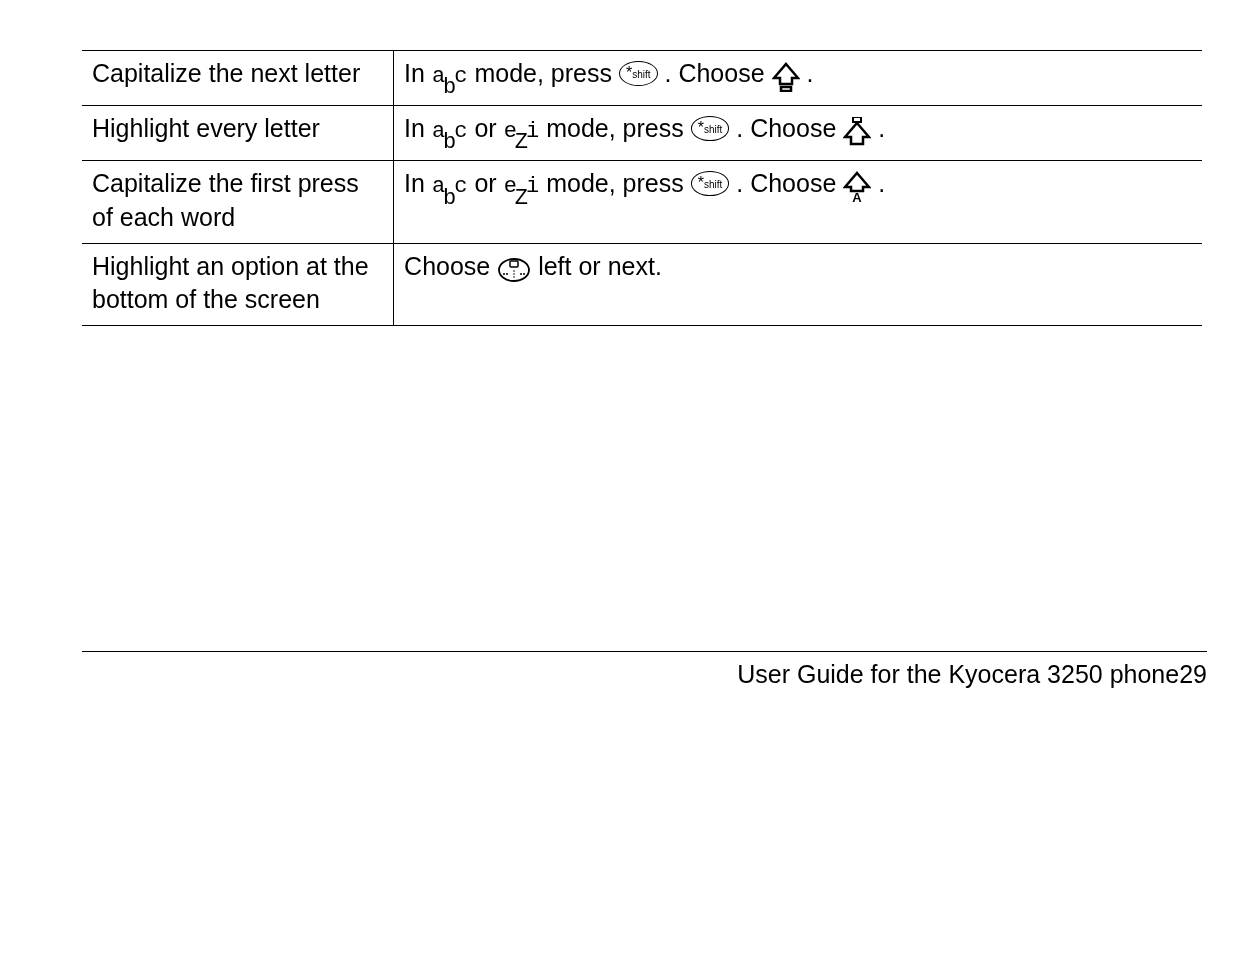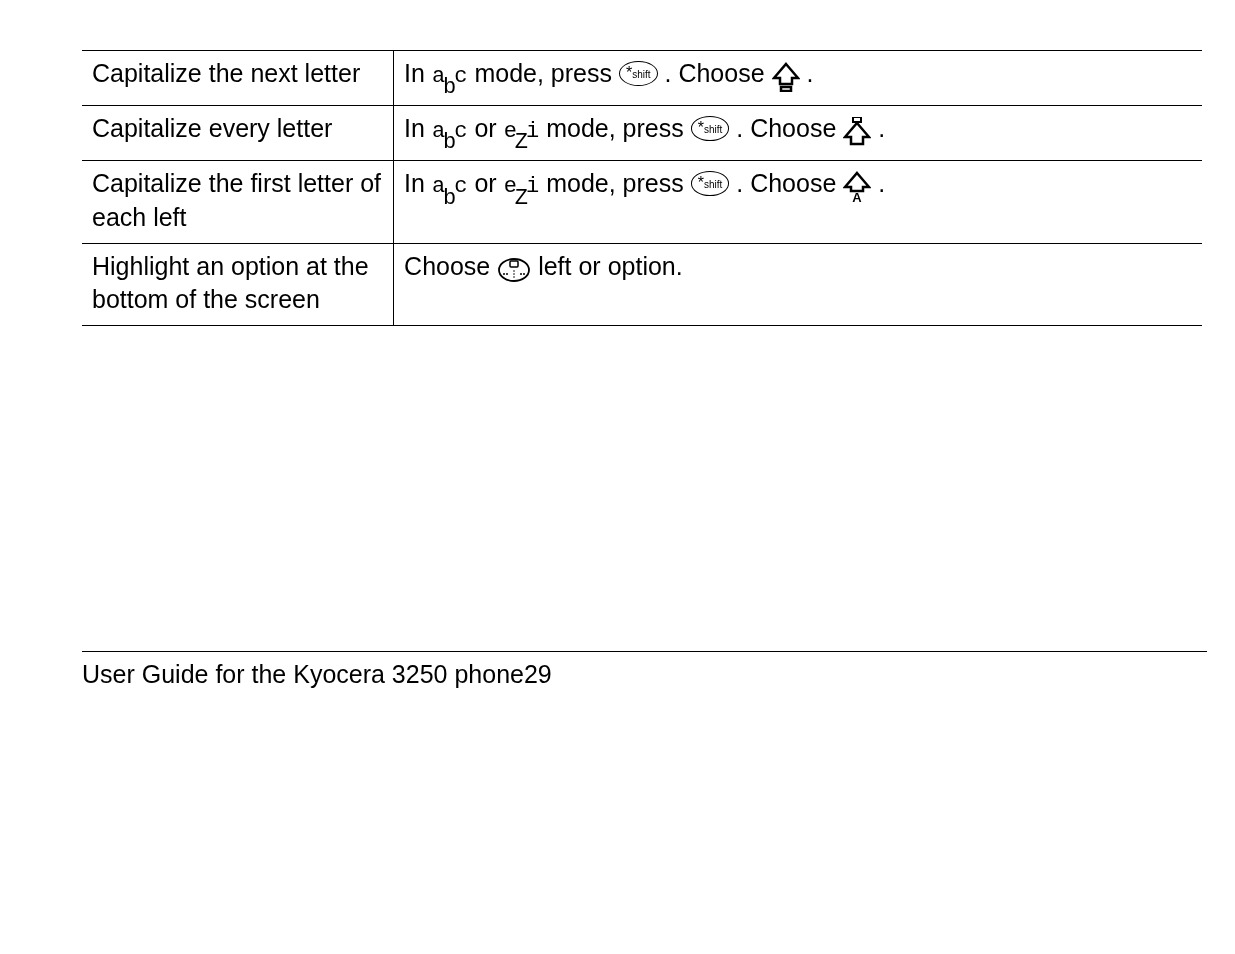--- a/index.html
+++ b/index.html
@@ -70,21 +70,21 @@
   }
   .footer {
     position: absolute;
     left: 70px;
     right: 40px;
     bottom: 30px;
     border-top: 1.5px solid #000;
     padding-top: 8px;
     font-size: 25px;
     display: flex;
-    justify-content: flex-start;
+    justify-content: flex-end;
   }
   svg { vertical-align: middle; }
 </style>
 </head>
 <body>
 
 <div class="page">
 
   <table class="doc-table">
 
@@ -106,21 +106,21 @@
             <polygon points="14,2 26,16 20,16 20,22 8,22 8,16 2,16" fill="none" stroke="#000" stroke-width="2.5"></polygon>
             <rect x="9" y="25" width="10" height="4" fill="none" stroke="#000" stroke-width="2.5"></rect>
           </svg>
         </span>
         <span> .</span>
       </td>
     </tr>
 
     <tr>
       <td class="left-col">
-        <span>Capitalize every letter</span>
+        <span>Highlight every letter</span>
       </td>
       <td class="right-col">
         <span>In </span>
         <span class="mode">a<sub>b</sub>c</span>
         <span> or </span>
         <span class="mode">e<sub>Z</sub>i</span>
         <span> mode, press </span>
         <span class="shift-key">
           <span class="star">*</span><span class="sub">shift</span>
         </span>
@@ -130,21 +130,21 @@
             <rect x="10" y="0" width="8" height="5" fill="none" stroke="#000" stroke-width="2"></rect>
             <polygon points="14,6 26,20 20,20 20,27 8,27 8,20 2,20" fill="none" stroke="#000" stroke-width="2.5"></polygon>
           </svg>
         </span>
         <span>.</span>
       </td>
     </tr>
 
     <tr>
       <td class="left-col">
-        <span>Capitalize the first letter of each left</span>
+        <span>Capitalize the first press of each word</span>
       </td>
       <td class="right-col">
         <span>In </span>
         <span class="mode">a<sub>b</sub>c</span>
         <span> or </span>
         <span class="mode">e<sub>Z</sub>i</span>
         <span> mode, press </span>
         <span class="shift-key">
           <span class="star">*</span><span class="sub">shift</span>
         </span>
@@ -171,21 +171,21 @@
             <rect x="13" y="4" width="8" height="6" rx="1" fill="none" stroke="#000" stroke-width="1.5"></rect>
             <circle cx="7" cy="17" r="1" fill="#000"></circle>
             <circle cx="10" cy="17" r="1" fill="#000"></circle>
             <circle cx="17" cy="20" r="0.8" fill="#000"></circle>
             <circle cx="17" cy="17" r="0.8" fill="#000"></circle>
             <circle cx="17" cy="14" r="0.8" fill="#000"></circle>
             <circle cx="24" cy="17" r="1" fill="#000"></circle>
             <circle cx="27" cy="17" r="1" fill="#000"></circle>
           </svg>
         </span>
-        <span> left or option.</span>
+        <span> left or next.</span>
       </td>
     </tr>
   </tbody>
     </table>
 
   <div class="footer">
     <span>User Guide for the Kyocera 3250 phone</span>
     <span>29</span>
   </div>
 

